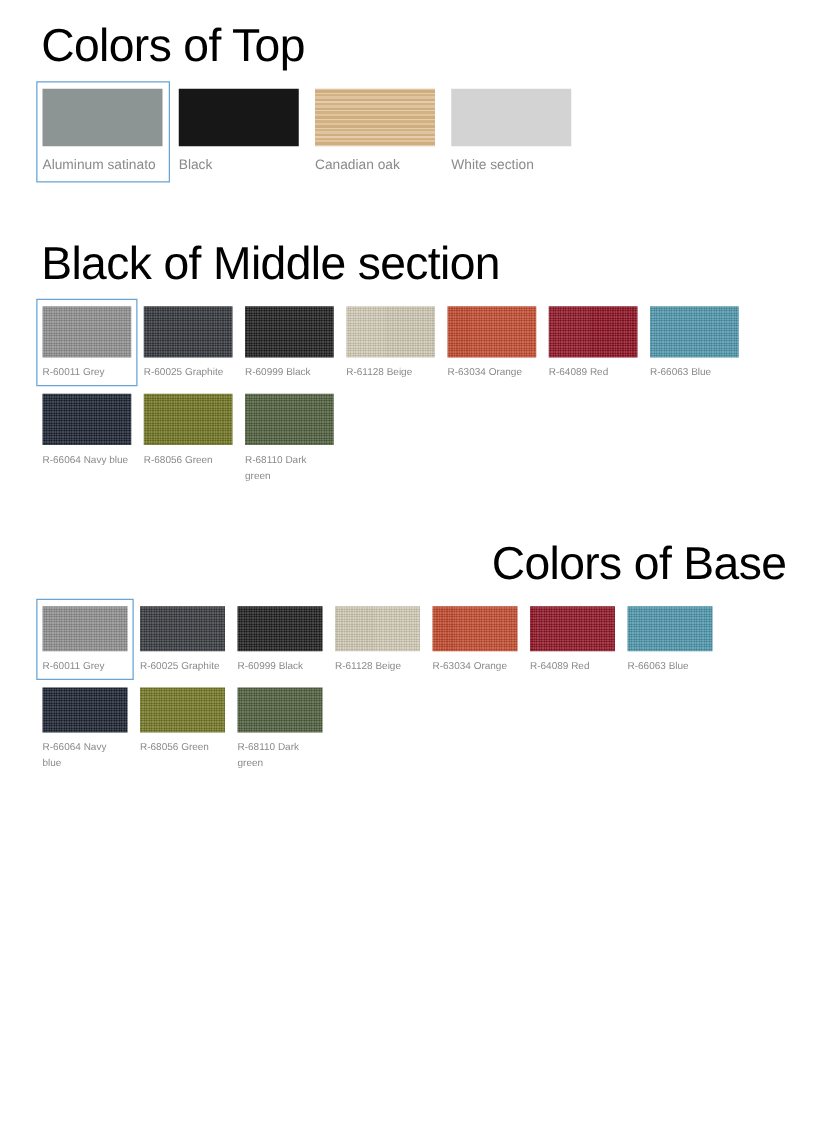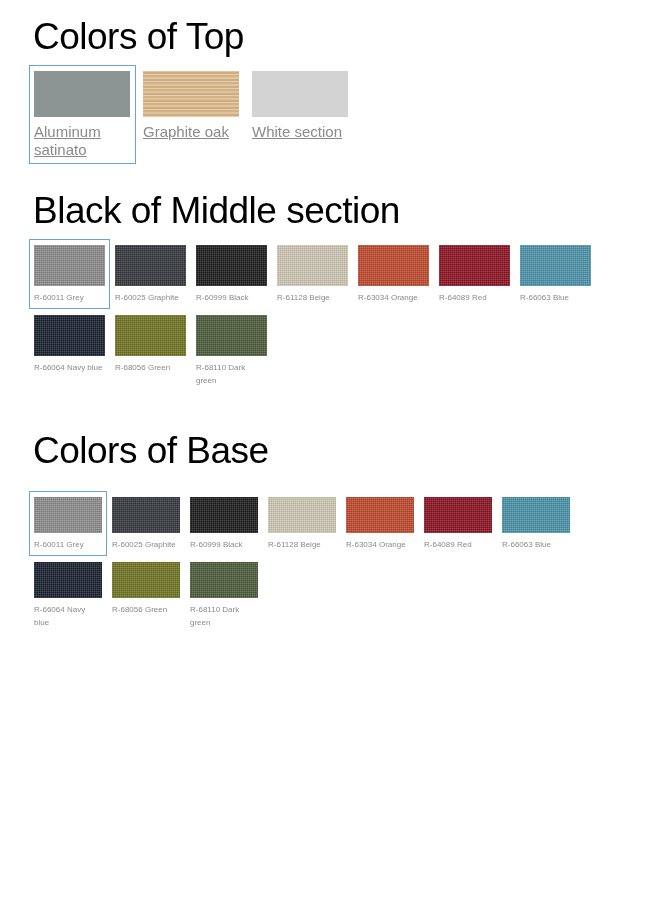--- a/index.html
+++ b/index.html
@@ -94,53 +94,57 @@
     font-family: "Liberation Sans", sans-serif;
     color: #8a8a8a;
     display: block;
   }
 
   
   #section-top { position: absolute; left: 29px; top: 18px; }
   #section-top .section-title { margin: 0 0 10px 4px; }
   #top-grid .swatch-card { width: 107px; margin-right: 2px; }
   #top-grid .swatch-chip { width: 96px; height: 46px; }
-  #top-grid .swatch-label { font-size: 15px; line-height: 18px; margin-top: 6px; text-decoration: underline; }
+  #top-grid .swatch-label { font-size: 11px; line-height: 18px; margin-top: 6px; }
 
   
   #section-middle { position: absolute; left: 29px; top: 192px; }
   #section-middle .section-title { margin: 0 0 10px 4px; }
   #middle-grid { width: 605px; }
   #middle-grid .swatch-card { width: 81px; margin-right: 0px; }
   #middle-grid .swatch-chip { width: 71px; height: 41px; }
   #middle-grid .swatch-label { font-size: 8px; line-height: 13px; margin-top: 5px; }
 
   
   #section-base { position: absolute; left: 29px; top: 432px; }
-  #section-base .section-title { margin: 0 0 22px 4px; }
+  #section-base .section-title { margin: 0 0 10px 4px; text-align: right; }
   #base-grid { width: 600px; }
   #base-grid .swatch-card { width: 78px; margin-right: 0px; }
   #base-grid .swatch-chip { width: 68px; height: 36px; }
   #base-grid .swatch-label { font-size: 8px; line-height: 13px; margin-top: 5px; }
 </style>
 </head>
 <body>
 
 <div class="page">
 
   <section id="section-top">
     <h2 class="section-title">Colors of Top</h2>
     <div class="swatch-grid" id="top-grid">
         <div class="swatch-card selected" aria-selected="true">
           <span class="swatch-chip" style="background-color: rgb(140, 149, 148);"></span>
           <span class="swatch-label">Aluminum satinato</span>
         </div>
         <div class="swatch-card">
+          <span class="swatch-chip" style="background-color: rgb(23, 23, 23);"></span>
+          <span class="swatch-label">Black</span>
+        </div>
+        <div class="swatch-card">
           <span class="swatch-chip wood" style="background-color: rgb(217, 185, 140);"></span>
-          <span class="swatch-label">Graphite oak</span>
+          <span class="swatch-label">Canadian oak</span>
         </div>
         <div class="swatch-card">
           <span class="swatch-chip" style="background-color: rgb(211, 211, 211);"></span>
           <span class="swatch-label">White section</span>
         </div>
       </div>
   </section>
 
   <section id="section-middle">
     <h2 class="section-title">Black of Middle section</h2>

